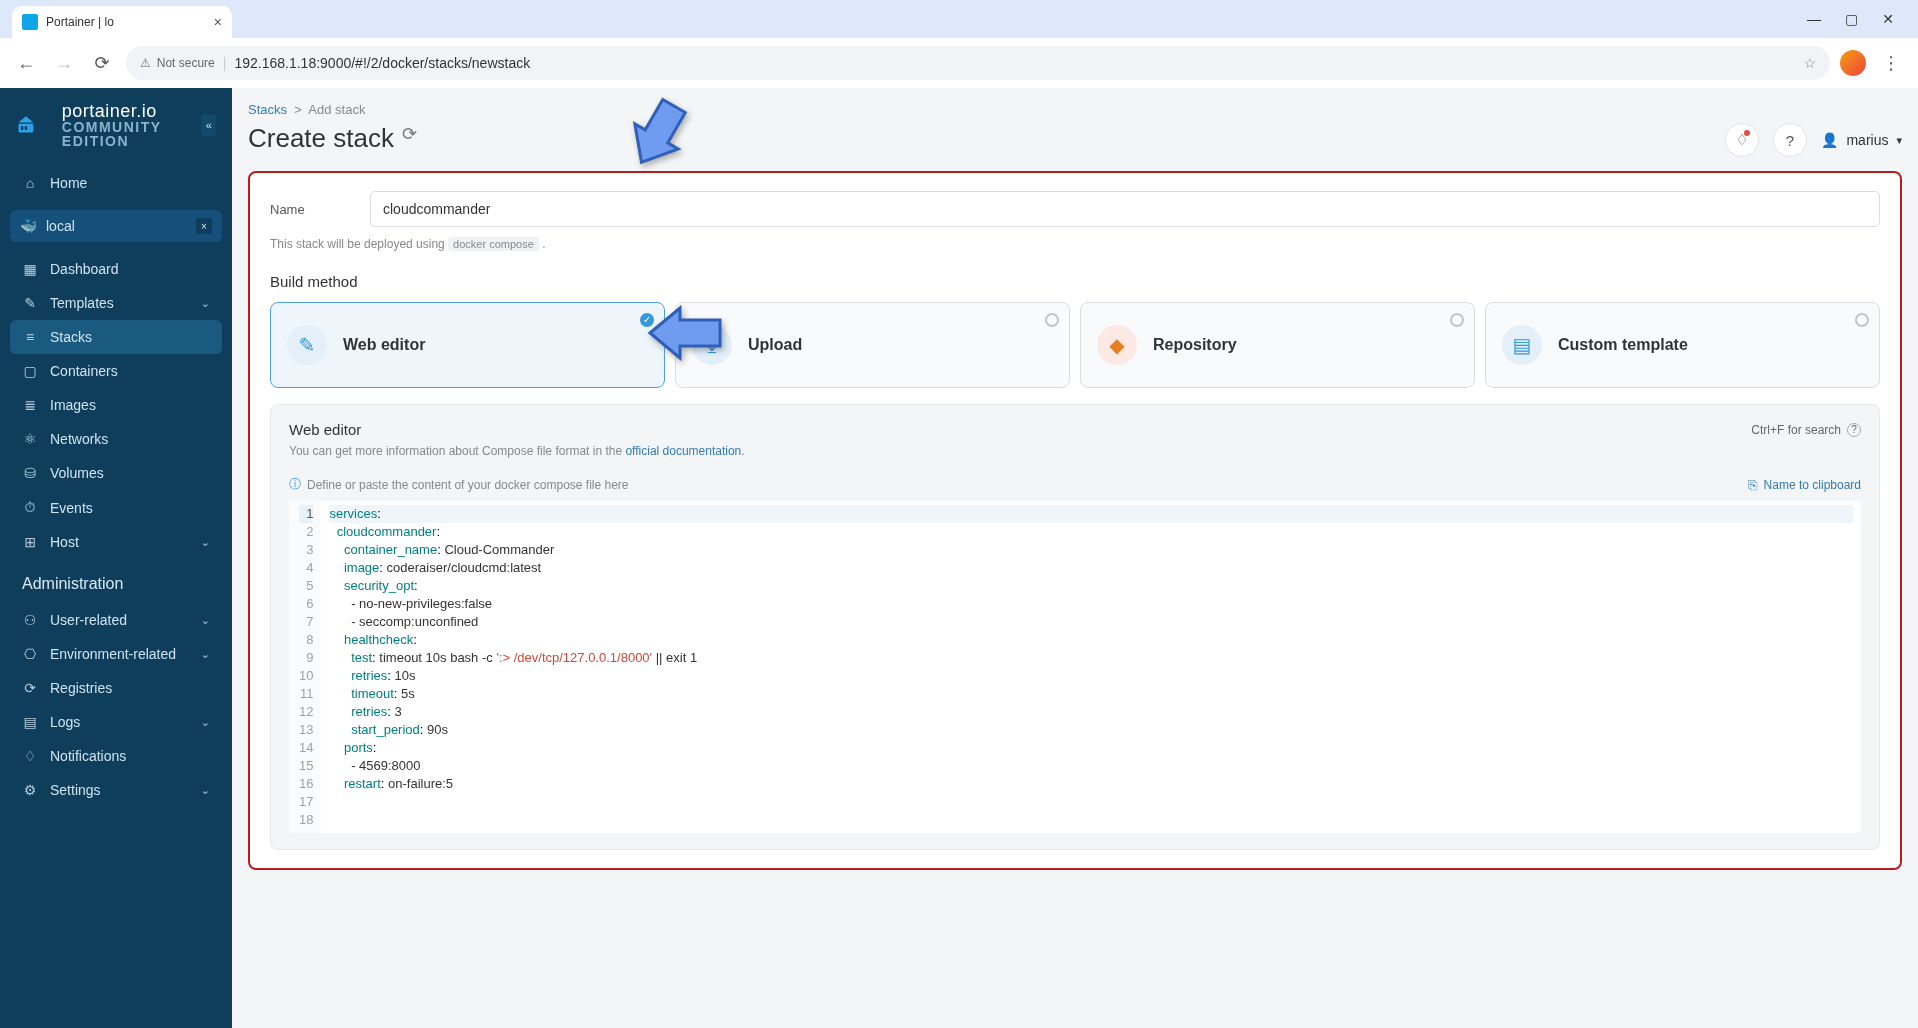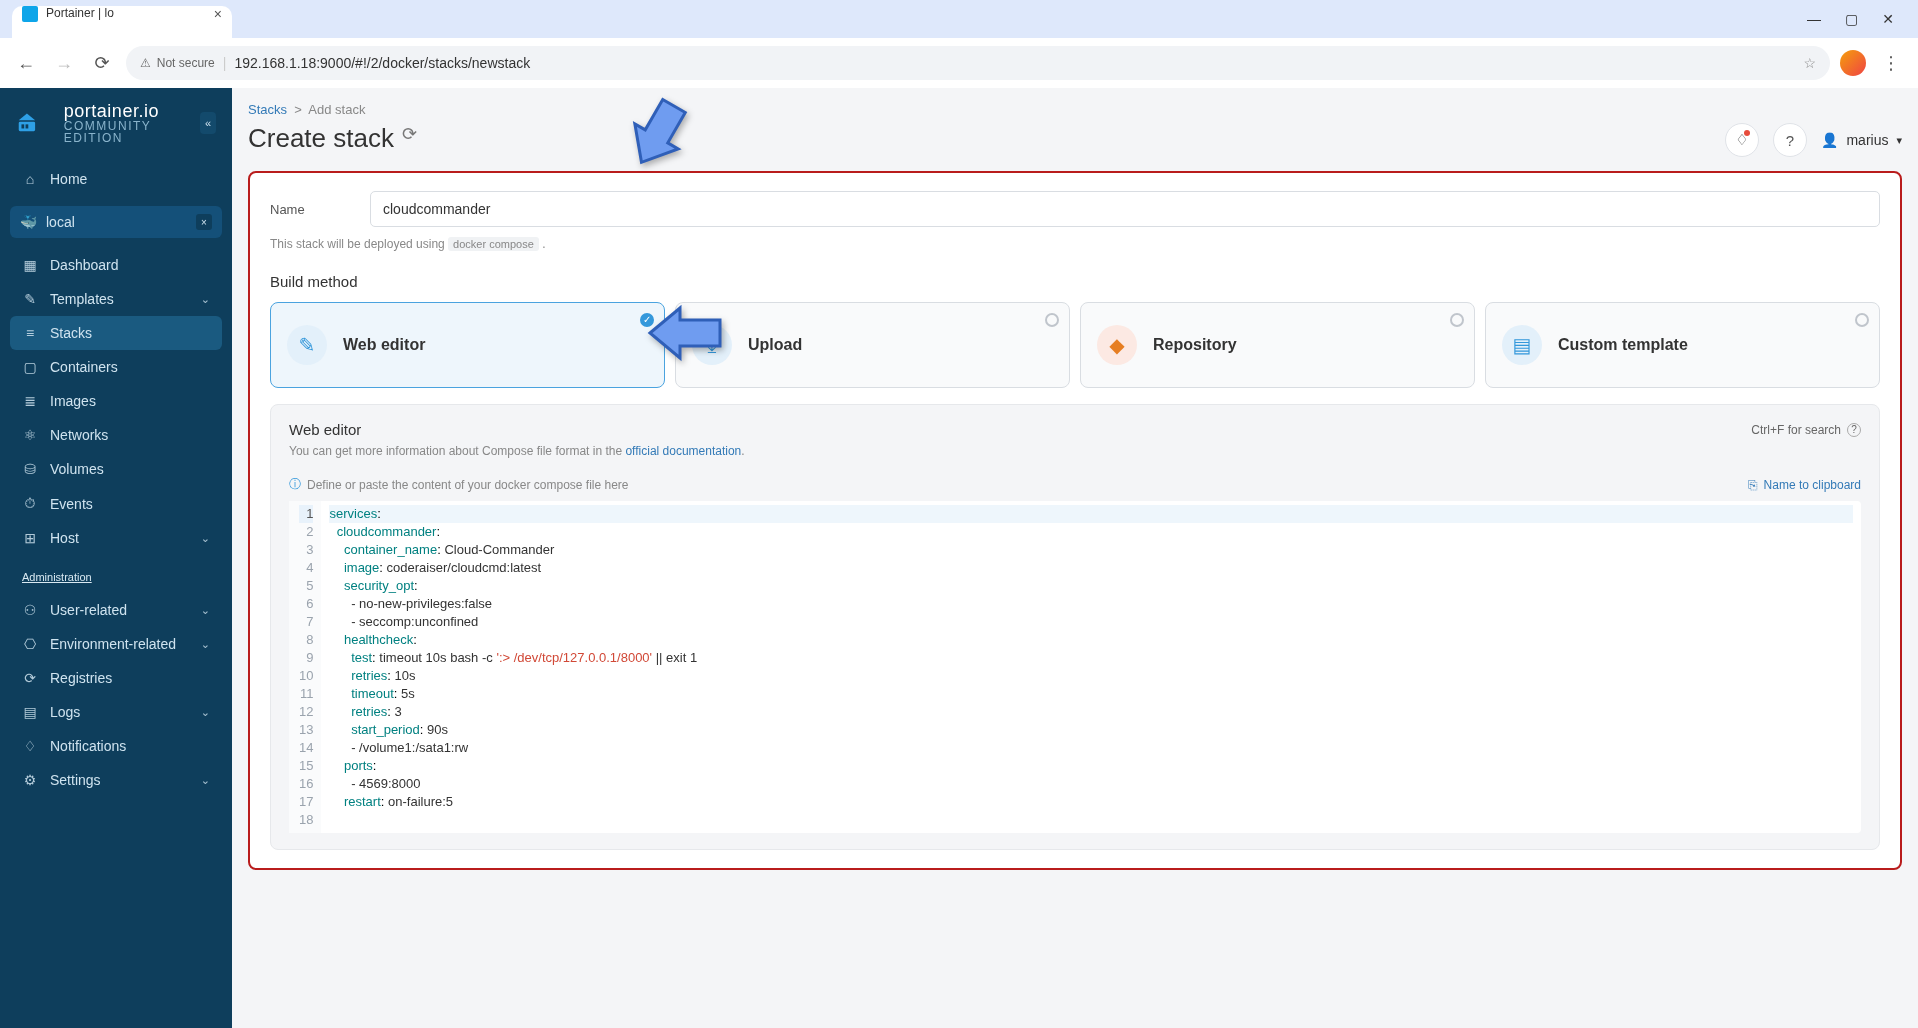--- a/index.html
+++ b/index.html
@@ -1,52 +1,52 @@
 <!DOCTYPE html>
 <html><head>
 <meta charset="utf-8">
 <style>
 * { margin: 0; padding: 0; box-sizing: border-box; font-family: -apple-system, BlinkMacSystemFont, "Segoe UI", Helvetica, Arial, sans-serif; }
 body { background: #fff; width: 1918px; height: 1028px; overflow: hidden; }
 
 
 .browser-chrome { background: #dee8fb; height: 88px; }
 .tab-bar { height: 38px; display: flex; align-items: flex-end; padding-left: 12px; }
-.tab { background: #fff; border-radius: 10px 10px 0 0; height: 32px; width: 220px; display: flex; padding: 0 10px; gap: 8px; font-size: 12px; color: #333; }
+.tab { background: #fff; border-radius: 10px 10px 0 0; height: 32px; width: 220px; display: flex; align-items: center; padding: 0 10px; gap: 8px; font-size: 12px; color: #333; }
 .tab-favicon { width: 16px; height: 16px; background: #0ea5e9; border-radius: 2px; }
 .tab-close { margin-left: auto; font-size: 14px; color: #555; }
 .window-controls { margin-left: auto; display: flex; gap: 24px; padding-right: 24px; align-items: center; height: 38px; }
 .window-controls span { font-size: 14px; color: #333; }
 .nav-bar { background: #fff; height: 50px; display: flex; align-items: center; padding: 0 12px; gap: 10px; }
 .nav-btn { width: 28px; height: 28px; display: flex; align-items: center; justify-content: center; color: #555; font-size: 18px; border-radius: 50%; }
 .addr-bar { flex: 1; background: #f1f3f6; border-radius: 20px; height: 34px; display: flex; align-items: center; padding: 0 14px; gap: 8px; font-size: 14px; color: #555; }
 .addr-secure { display: flex; align-items: center; gap: 6px; font-size: 12px; color: #666; }
 .addr-url { color: #333; }
 .addr-star { margin-left: auto; color: #888; }
 .avatar { width: 26px; height: 26px; border-radius: 50%; background: linear-gradient(135deg,#f59e0b,#ef4444); }
 .kebab { font-size: 18px; color: #555; padding: 0 6px; }
 
 
 .app { display: flex; height: calc(1028px - 88px); }
 .sidebar { width: 232px; background: #0e3e5c; color: #cfe3ef; display: flex; flex-direction: column; font-size: 14px; }
 .logo-row { display: flex; align-items: center; padding: 14px 16px; gap: 26px; }
 .logo-icon { width: 30px; height: 30px; }
 .logo-text { line-height: 1; }
 .logo-text .brand { color: #fff; font-size: 18px; font-weight: 400; letter-spacing: 0.5px; }
-.logo-text .sub { color: #8ab4cc; font-size: 12px; letter-spacing: 1.5px; }
+.logo-text .sub { color: #8ab4cc; font-size: 14px; letter-spacing: 1.5px; font-weight: bold; }
 .collapse-btn { margin-left: auto; width: 22px; height: 22px; background: #134a6c; border-radius: 4px; display: flex; align-items: center; justify-content: center; font-size: 11px; color: #cfe3ef; }
 .side-section { padding: 4px 10px; }
 .side-item { display: flex; align-items: center; gap: 12px; padding: 9px 12px; border-radius: 6px; cursor: pointer; }
 .side-item.active { background: #1a5a80; }
 .side-item.env { background: #145079; margin: 6px 10px; border-radius: 6px; justify-content: space-between; padding: 8px 10px; }
 .side-item.env .env-left { display: flex; align-items: center; gap: 10px; }
 .env-close { width: 16px; height: 16px; background: #0e3e5c; border-radius: 3px; display: flex; align-items: center; justify-content: center; font-size: 10px; }
 .side-icon { width: 16px; text-align: center; font-size: 14px; opacity: 0.85; }
 .side-chevron { margin-left: auto; font-size: 11px; opacity: 0.8; }
-.side-heading { padding: 12px 22px 6px; font-size: 11px; color: #d9e9f2; text-decoration: underline; }
+.side-heading { padding: 12px 22px 6px; font-size: 16px; color: #d9e9f2; }
 
 
 .main { flex: 1; background: #f4f5f7; overflow-y: auto; position: relative; }
 .main-inner { padding: 14px 16px; }
 .breadcrumb { font-size: 13px; color: #888; margin-bottom: 6px; }
 .breadcrumb a { color: #337ab7; text-decoration: none; }
 .page-title-row { display: flex; margin-bottom: 14px; }
 .page-title { font-size: 26px; font-weight: 400; color: #333; }
 .refresh-icon { margin-left: 8px; color: #777; font-size: 18px; }
 .header-actions { margin-left: auto; display: flex; align-items: center; gap: 14px; color: #555; }
@@ -355,21 +355,20 @@
                 <div>    <span class="k">image</span>:<span class="v"> coderaiser/cloudcmd:latest</span></div>
                 <div>    <span class="k">security_opt</span>:</div>
                 <div>      <span class="v">- no-new-privileges:false</span></div>
                 <div>      <span class="v">- seccomp:unconfined</span></div>
                 <div>    <span class="k">healthcheck</span>:</div>
                 <div>      <span class="k">test</span>:<span class="v"> timeout 10s bash -c </span><span class="s">':&gt; /dev/tcp/127.0.0.1/8000'</span><span class="v"> || exit 1</span></div>
                 <div>      <span class="k">retries</span>:<span class="v"> 10s</span></div>
                 <div>      <span class="k">timeout</span>:<span class="v"> 5s</span></div>
                 <div>      <span class="k">retries</span>:<span class="v"> 3</span></div>
                 <div>      <span class="k">start_period</span>:<span class="v"> 90s</span></div>
-                <div>      <span class="v">- /volume1:/sata1:rw</span></div>
                 <div>    <span class="k">ports</span>:</div>
                 <div>      <span class="v">- 4569:8000</span></div>
                 <div>    <span class="k">restart</span>:<span class="v"> on-failure:5</span></div>
               </div>
           </div>
         </div>
       </div>
     </div>
 
     <div class="arrow" style="top:4px; left:392px;">

